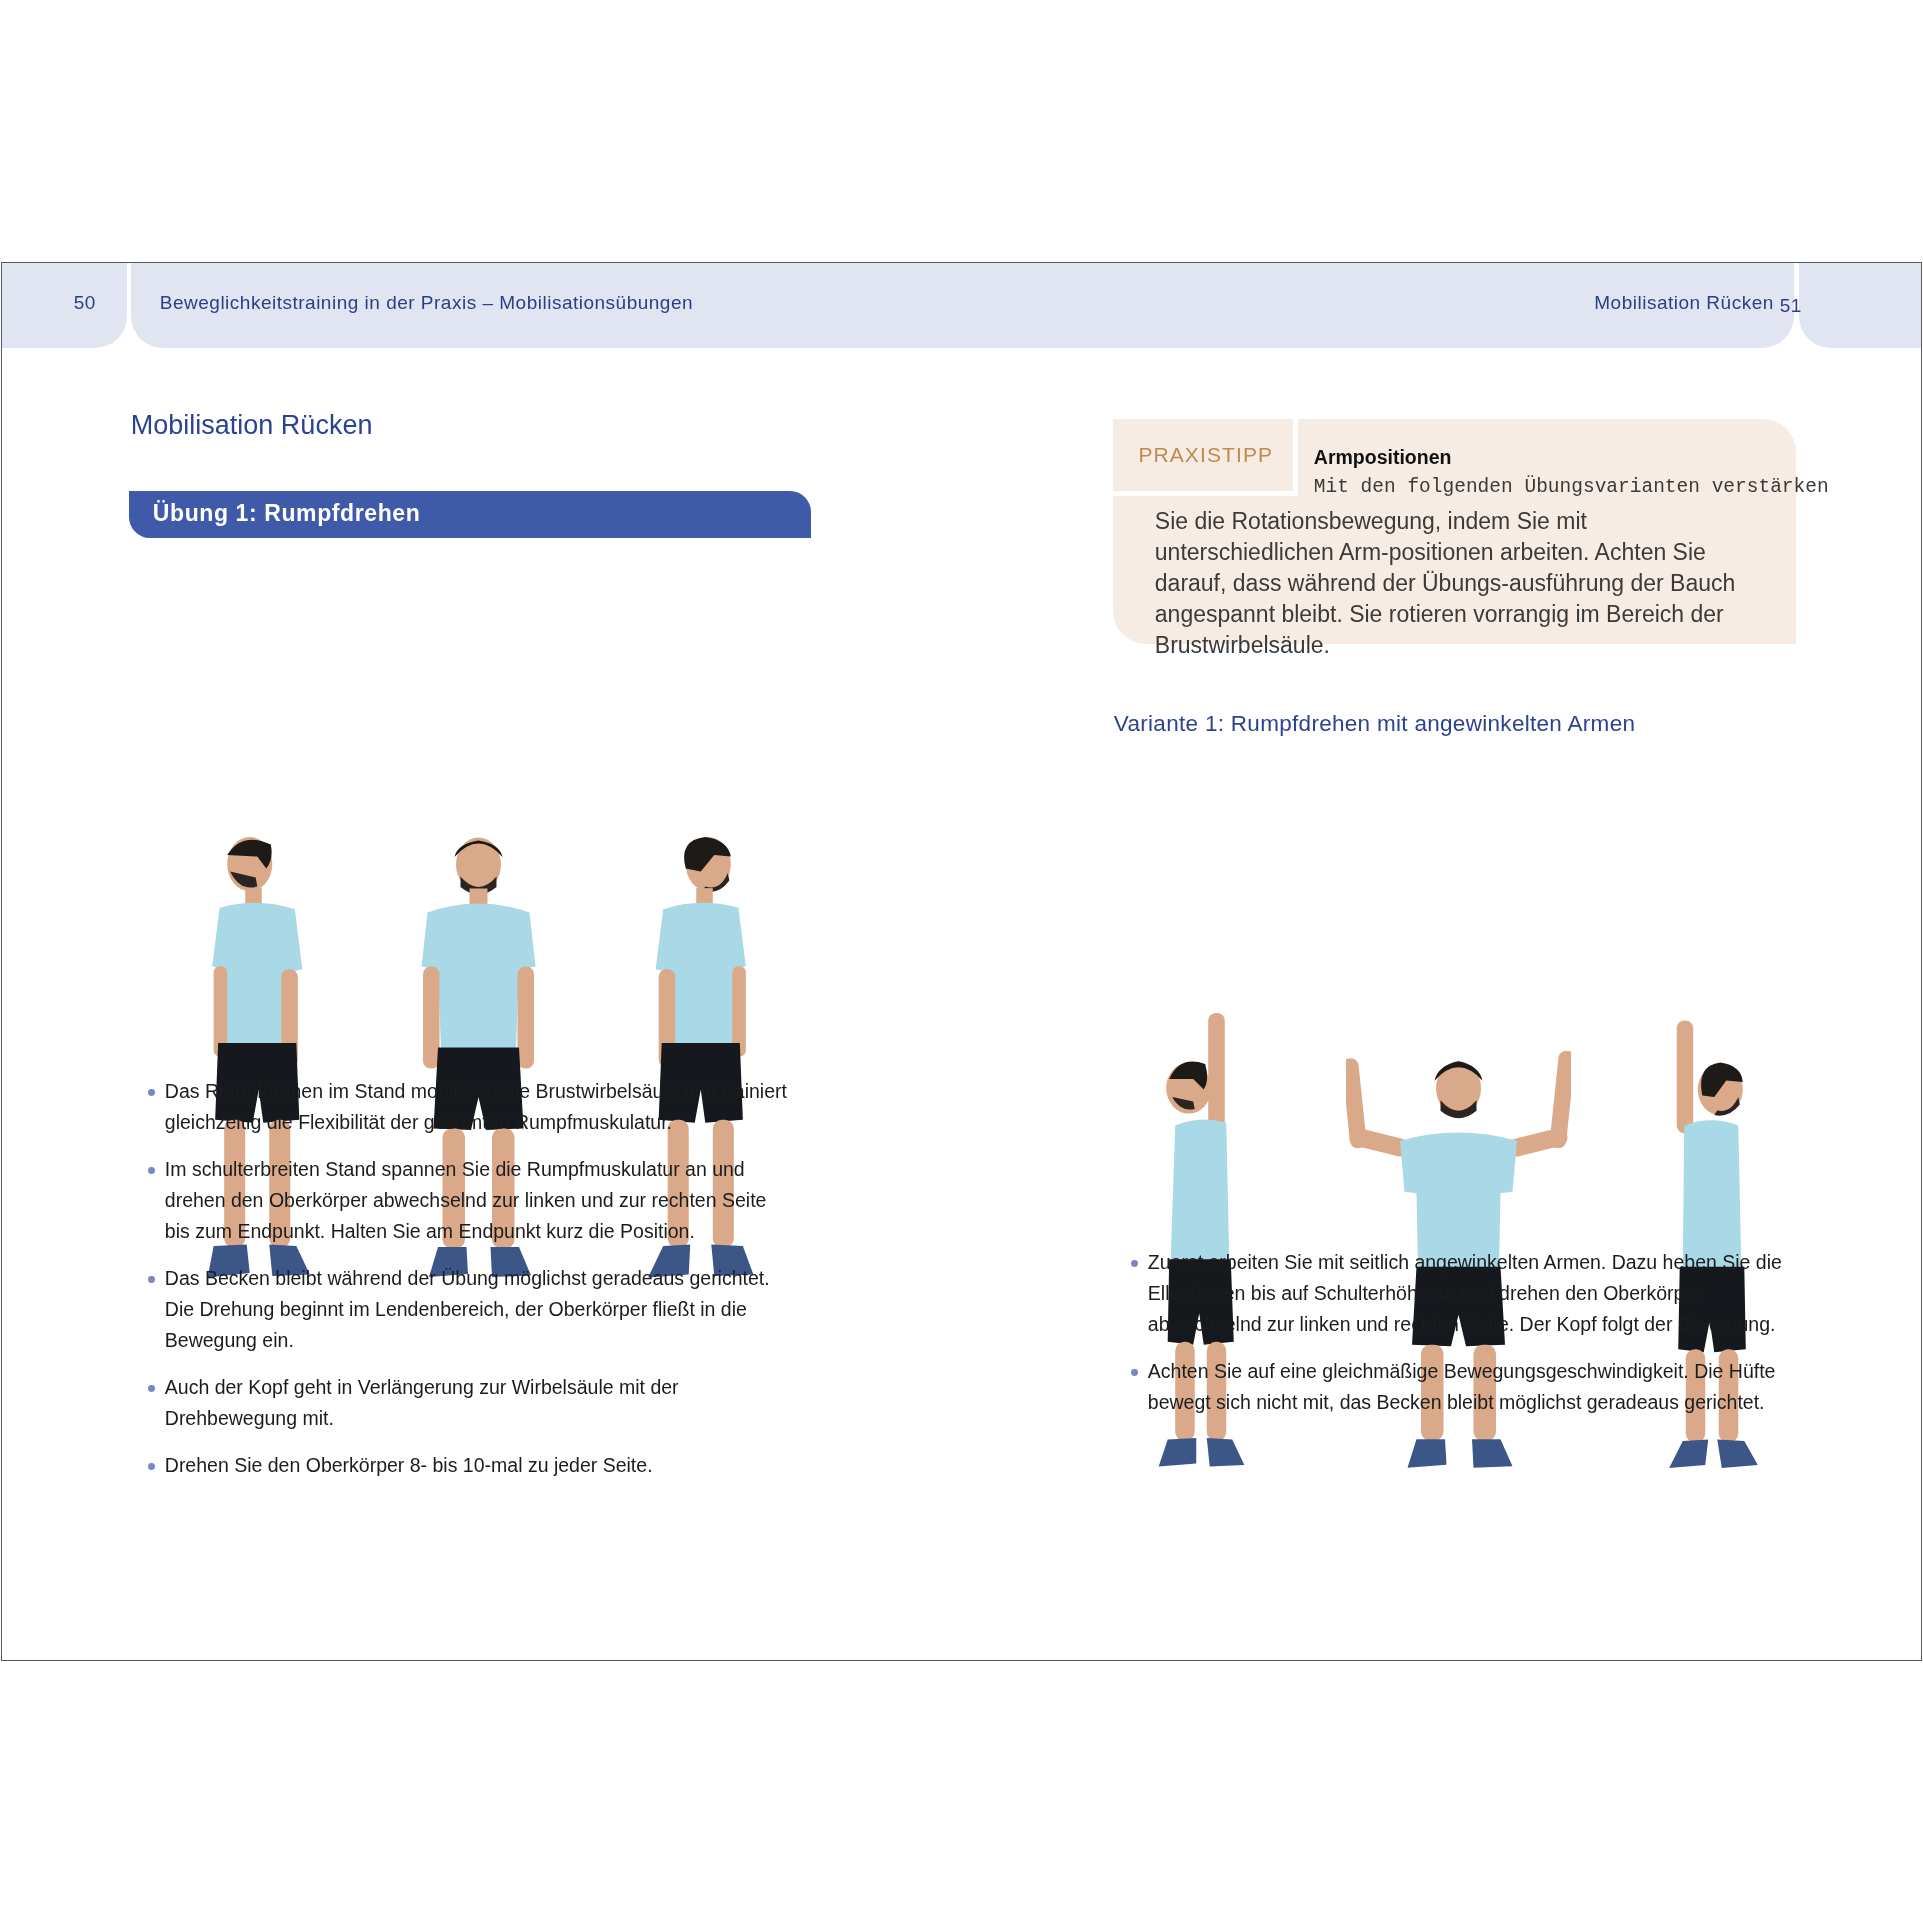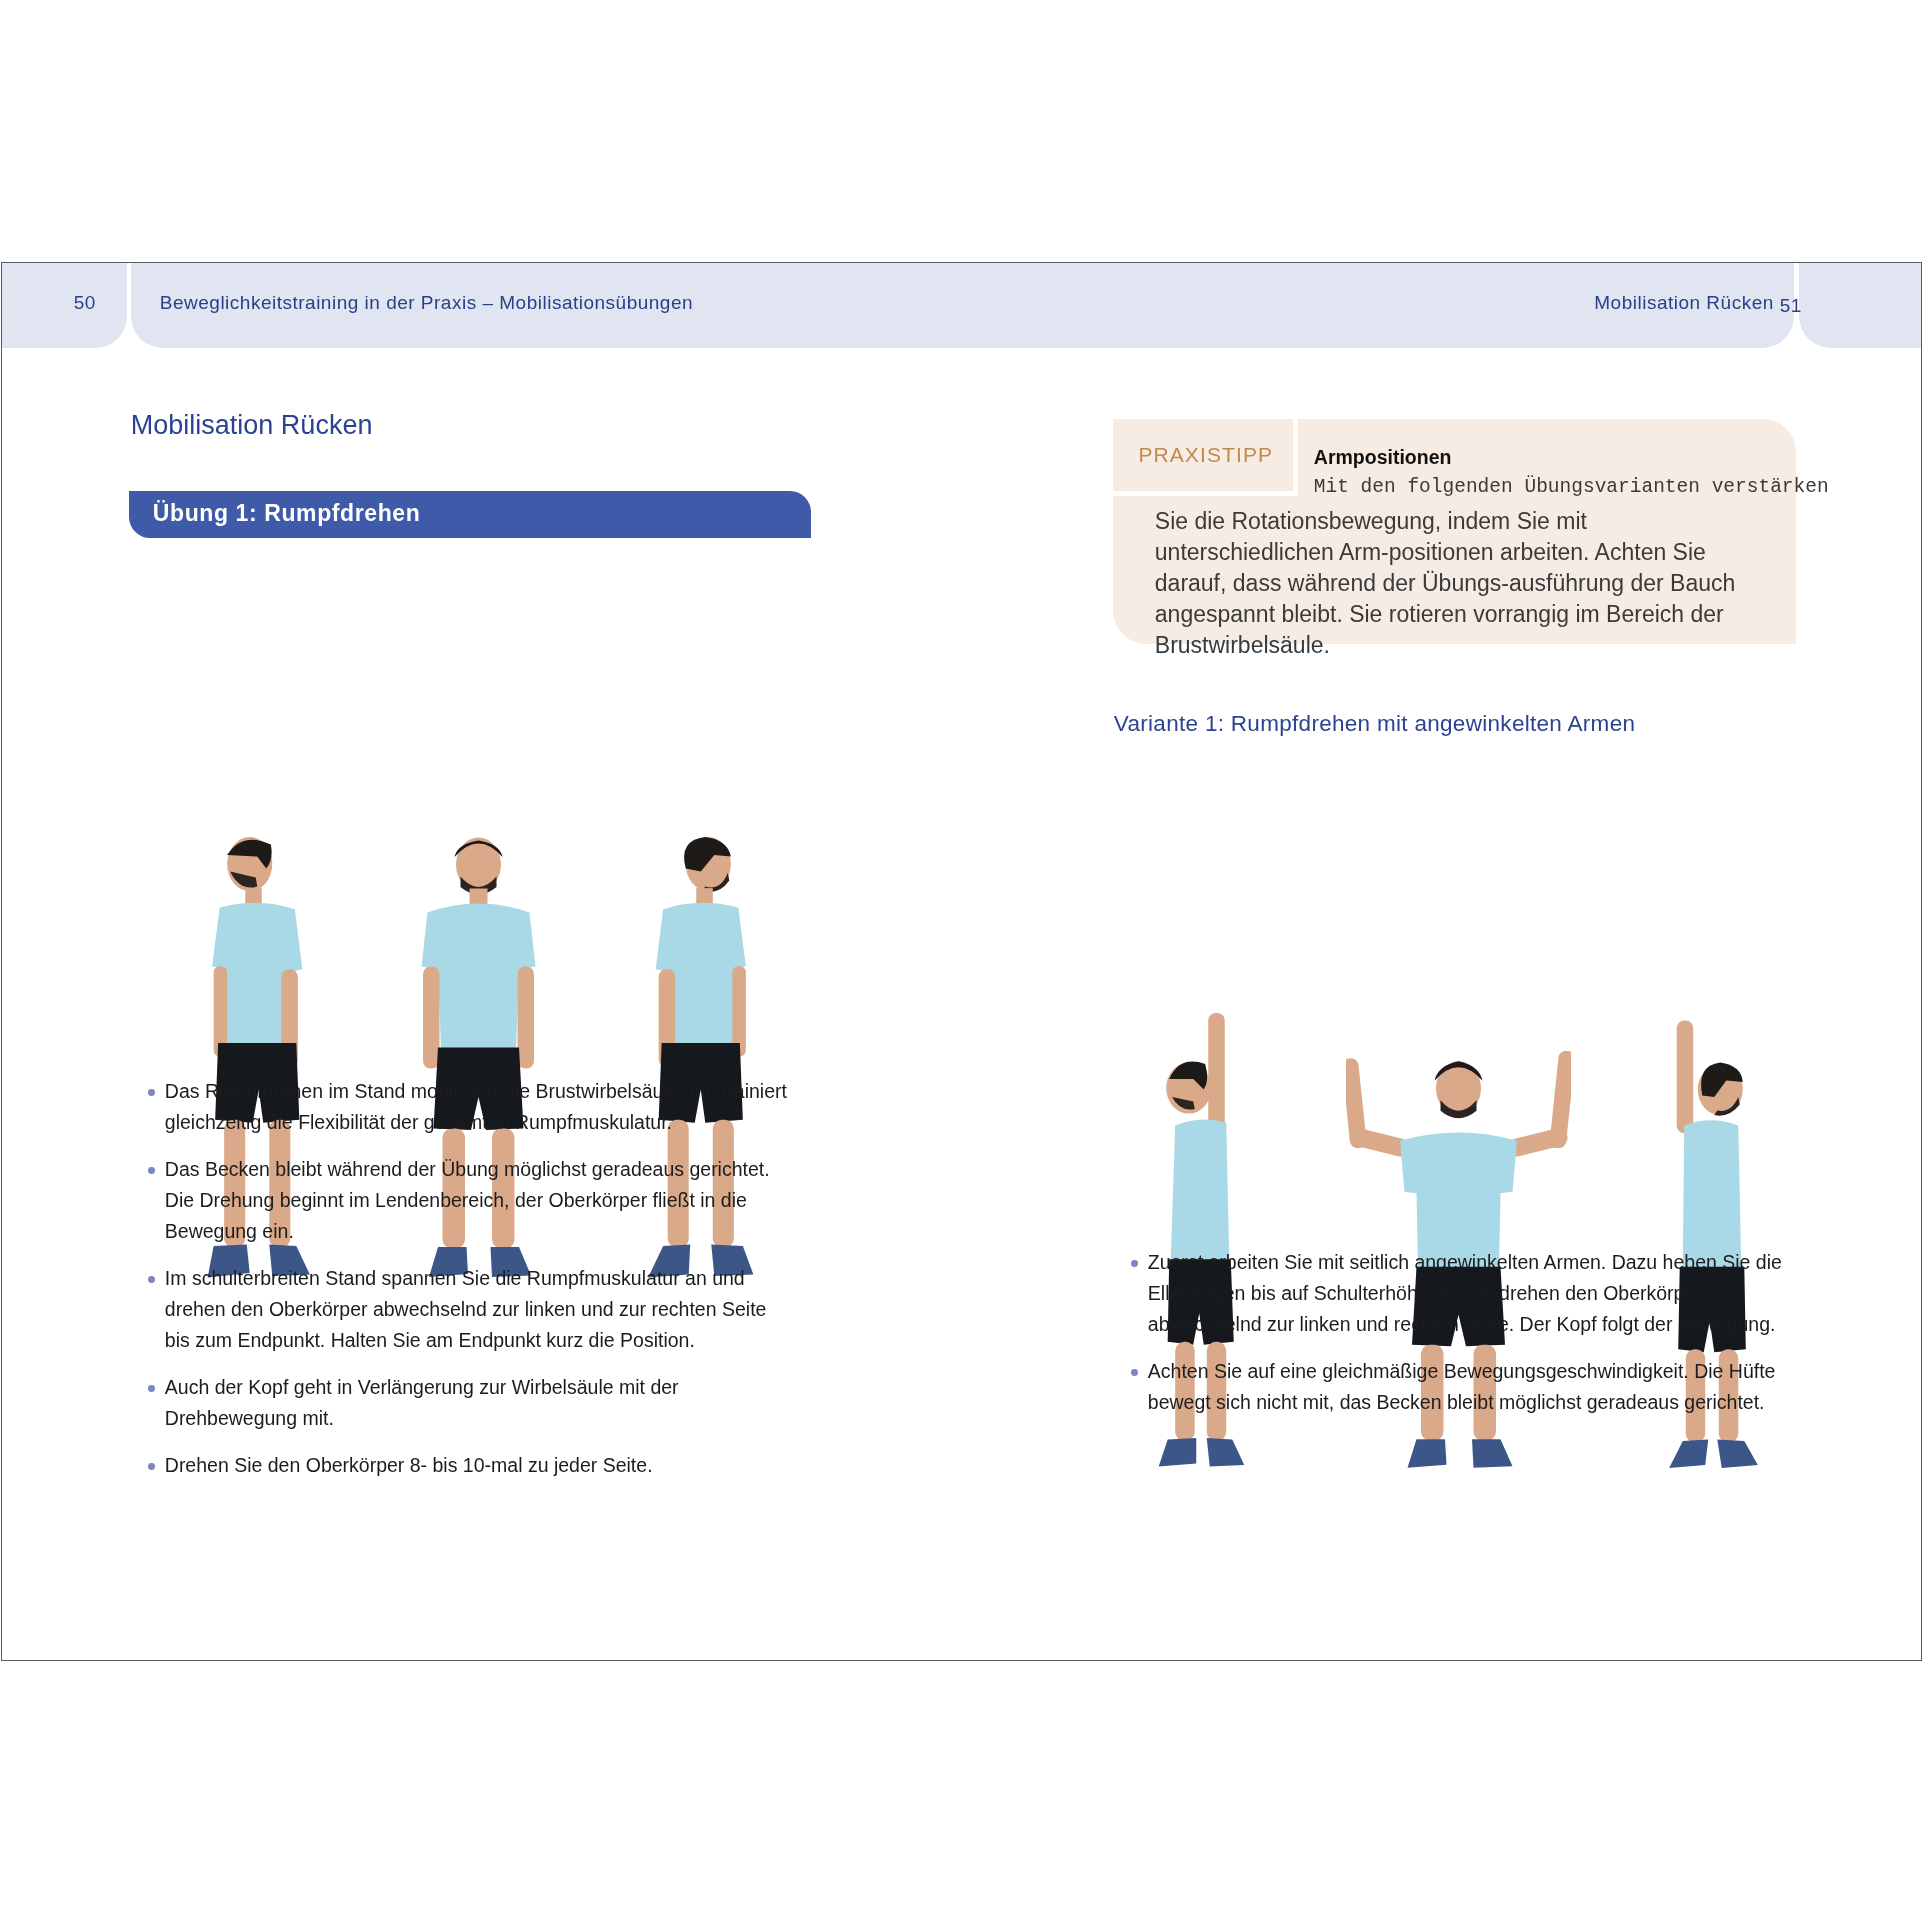--- a/index.html
+++ b/index.html
@@ -104,22 +104,22 @@
       <path d="M38 278 L142 278 L146 380 L96 384 L90 340 L82 384 L34 380 Z" fill="#15181c"></path>
       <rect x="46" y="380" width="28" height="170" rx="12" fill="#d9a98a"></rect>
       <rect x="106" y="380" width="28" height="170" rx="12" fill="#d9a98a"></rect>
       <path d="M40 548 L76 546 L74 586 L20 590 Z" fill="#3d5688"></path>
       <path d="M104 546 L146 548 L160 586 L108 588 Z" fill="#3d5688"></path>
     </svg>
   </div>
 
   <ul class="bullets bullets-l">
     <li>Das Rumpfdrehen im Stand mobilisiert die Brustwirbelsäule und trainiert gleichzeitig die Flexibilität der gesamten Rumpfmuskulatur.</li>
+    <li>Im schulterbreiten Stand spannen Sie die Rumpfmuskulatur an und drehen den Oberkörper abwechselnd zur linken und zur rechten Seite bis zum Endpunkt. Halten Sie am Endpunkt kurz die Position.</li>
     <li>Das Becken bleibt während der Übung möglichst geradeaus gerichtet. Die Drehung beginnt im Lendenbereich, der Oberkörper fließt in die Bewegung ein.</li>
-    <li>Im schulterbreiten Stand spannen Sie die Rumpfmuskulatur an und drehen den Oberkörper abwechselnd zur linken und zur rechten Seite bis zum Endpunkt. Halten Sie am Endpunkt kurz die Position.</li>
     <li>Auch der Kopf geht in Verlängerung zur Wirbelsäule mit der Drehbewegung mit.</li>
     <li>Drehen Sie den Oberkörper 8- bis 10-mal zu jeder Seite.</li>
   </ul>
 
   <div class="tip">
     <div class="tip-label-box">
       <span class="tip-label">PRAXISTIPP</span>
     </div>
     <span class="tip-head">Armpositionen</span>
     <span class="tip-line1">Mit den folgenden Übungsvarianten verstärken</span>

